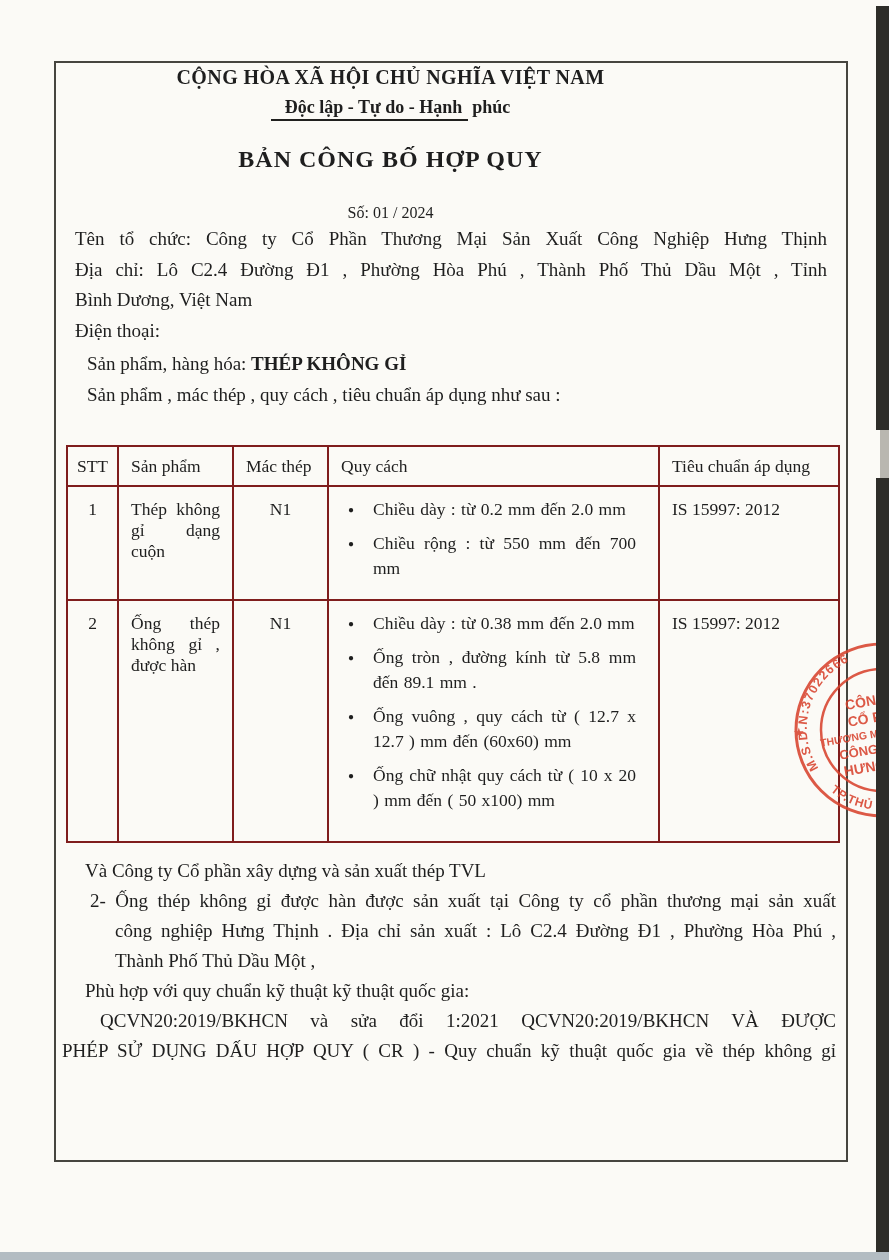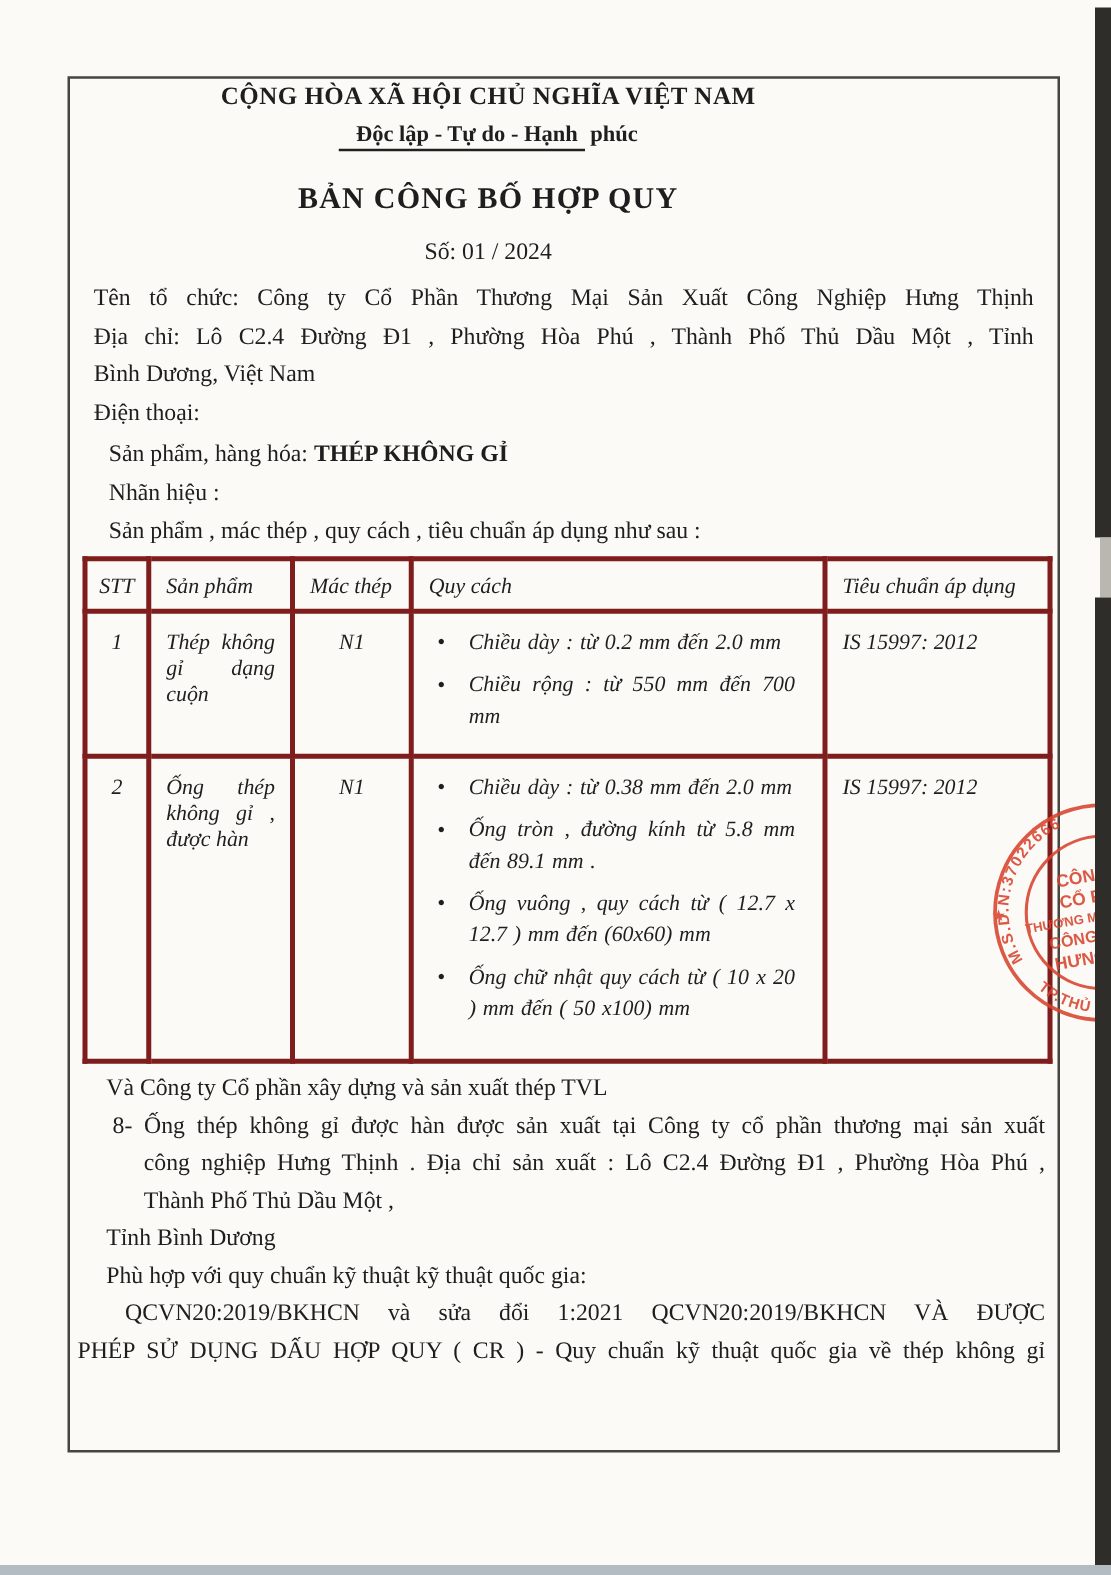--- a/index.html
+++ b/index.html
@@ -26,44 +26,43 @@
   .edge-bar-gap { position: absolute; left: 880px; top: 430px; width: 9px; height: 48px; background: #b9b7b0; }
   .bottom-band { position: absolute; left: 0; top: 1252px; width: 889px; height: 8px; background: #b3bcc2; }
 
   
   .hdr { position: absolute; left: 54px; width: 673px; text-align: center; }
   .republic { top: 66px; font-size: 20px; font-weight: bold; letter-spacing: 0.4px; }
   .motto { top: 97px; font-size: 18px; font-weight: bold; }
   .motto .underlined { border-bottom: 2.5px solid #20201e; padding: 0 6px 2px 14px; }
   .motto .tail { padding-left: 4px; }
   .doc-title { top: 146px; font-size: 24px; font-weight: bold; letter-spacing: 1px; }
-  .doc-number { top: 191px; font-size: 19px; }
+  .doc-number { top: 204px; font-size: 16px; }
 
   
   .info {
     position: absolute; left: 75px; top: 224px; width: 752px;
     font-size: 19px; line-height: 30.5px;
   }
   .jl { text-align: justify; text-align-last: justify; }
   .indent { margin-left: 12px; }
   .info .gap-top { margin-top: 3px; }
   .bold { font-weight: bold; }
 
   
   table.product-table {
     position: absolute; left: 66px; top: 445px;
     width: 772px; border-collapse: collapse; table-layout: fixed;
     font-size: 17.5px;
   }
   .product-table th, .product-table td {
-    border: 4px solid #7f1d1d;
+    border: 2px solid #7f1d1d;
     font-weight: normal;
     vertical-align: top;
     padding: 0;
-    font-style: italic;
   }
   .product-table thead th { height: 34px; vertical-align: middle; text-align: left; padding: 2px 8px 2px 12px; }
   .product-table thead th.c-stt { text-align: center; padding: 2px 2px; }
   td.c-stt { text-align: center; padding-top: 12px; }
   td.c-prod { padding: 12px 12px 0 12px; text-align: justify; }
   td.c-grade { text-align: center; padding-top: 12px; }
   td.c-spec { padding: 10px 22px 0 16px; }
   td.c-std { padding: 12px 8px 0 12px; }
   tr.row-1 td { height: 100px; }
   tr.row-2 td { height: 228px; }
@@ -110,21 +109,20 @@
   <div class="hdr doc-number">Số: 01 / 2024</div>
 
   <div class="info">
     <div class="jl">Tên tổ chức: Công ty Cổ Phần Thương Mại Sản Xuất Công Nghiệp Hưng Thịnh</div>
     <div class="jl">Địa chỉ: Lô C2.4 Đường Đ1 , Phường Hòa Phú , Thành Phố Thủ Dầu Một , Tỉnh</div>
     <div>Bình Dương, Việt Nam</div>
     <div>Điện thoại:</div>
     <div class="indent gap-top">
       <span>Sản phẩm, hàng hóa: </span><span class="bold">THÉP KHÔNG GỈ</span>
     </div>
-    <div class="indent">Nhãn hiệu :</div>
     <div class="indent">Sản phẩm , mác thép , quy cách , tiêu chuẩn áp dụng như sau :</div>
   </div>
 
   <table class="product-table">
     <colgroup>
       <col style="width:51px">
         <col style="width:115px">
         <col style="width:95px">
         <col style="width:331px">
         <col style="width:180px">
@@ -163,24 +161,23 @@
             <li>Ống chữ nhật quy cách từ ( 10 x 20 ) mm đến ( 50 x100) mm</li>
           </ul>
         </td>
         <td class="c-std">IS 15997: 2012</td>
       </tr>
     </tbody>
   </table>
 
   <div class="notes">
     <div class="ml23">Và Công ty Cổ phần xây dựng và sản xuất thép TVL</div>
-    <div class="ml28 jl">8- Ống thép không gỉ được hàn được sản xuất tại Công ty cổ phần thương mại sản xuất</div>
+    <div class="ml28 jl">2- Ống thép không gỉ được hàn được sản xuất tại Công ty cổ phần thương mại sản xuất</div>
     <div class="ml53 jl">công nghiệp Hưng Thịnh . Địa chỉ sản xuất : Lô C2.4 Đường Đ1 , Phường Hòa Phú ,</div>
     <div class="ml53">Thành Phố Thủ Dầu Một ,</div>
-    <div class="ml23">Tỉnh Bình Dương</div>
     <div class="ml23">Phù hợp với quy chuẩn kỹ thuật kỹ thuật quốc gia:</div>
     <div class="ml38 jl">QCVN20:2019/BKHCN và sửa đổi 1:2021 QCVN20:2019/BKHCN VÀ ĐƯỢC</div>
     <div class="jl">PHÉP SỬ DỤNG DẤU HỢP QUY ( CR ) -  Quy chuẩn kỹ thuật quốc gia về thép không gỉ</div>
   </div>
 
   <svg class="stamp" viewBox="0 0 230 230" width="230" height="230">
     <circle cx="115" cy="115" r="86" fill="none" stroke="#d8432e" stroke-width="3"></circle>
     <circle cx="115" cy="115" r="61" fill="none" stroke="#d8432e" stroke-width="2.5"></circle>
     <defs>
       <path id="arcTop" d="M 54.4,157.4 A 74,74 0 1 1 182.1,84.8" fill="none"></path>

